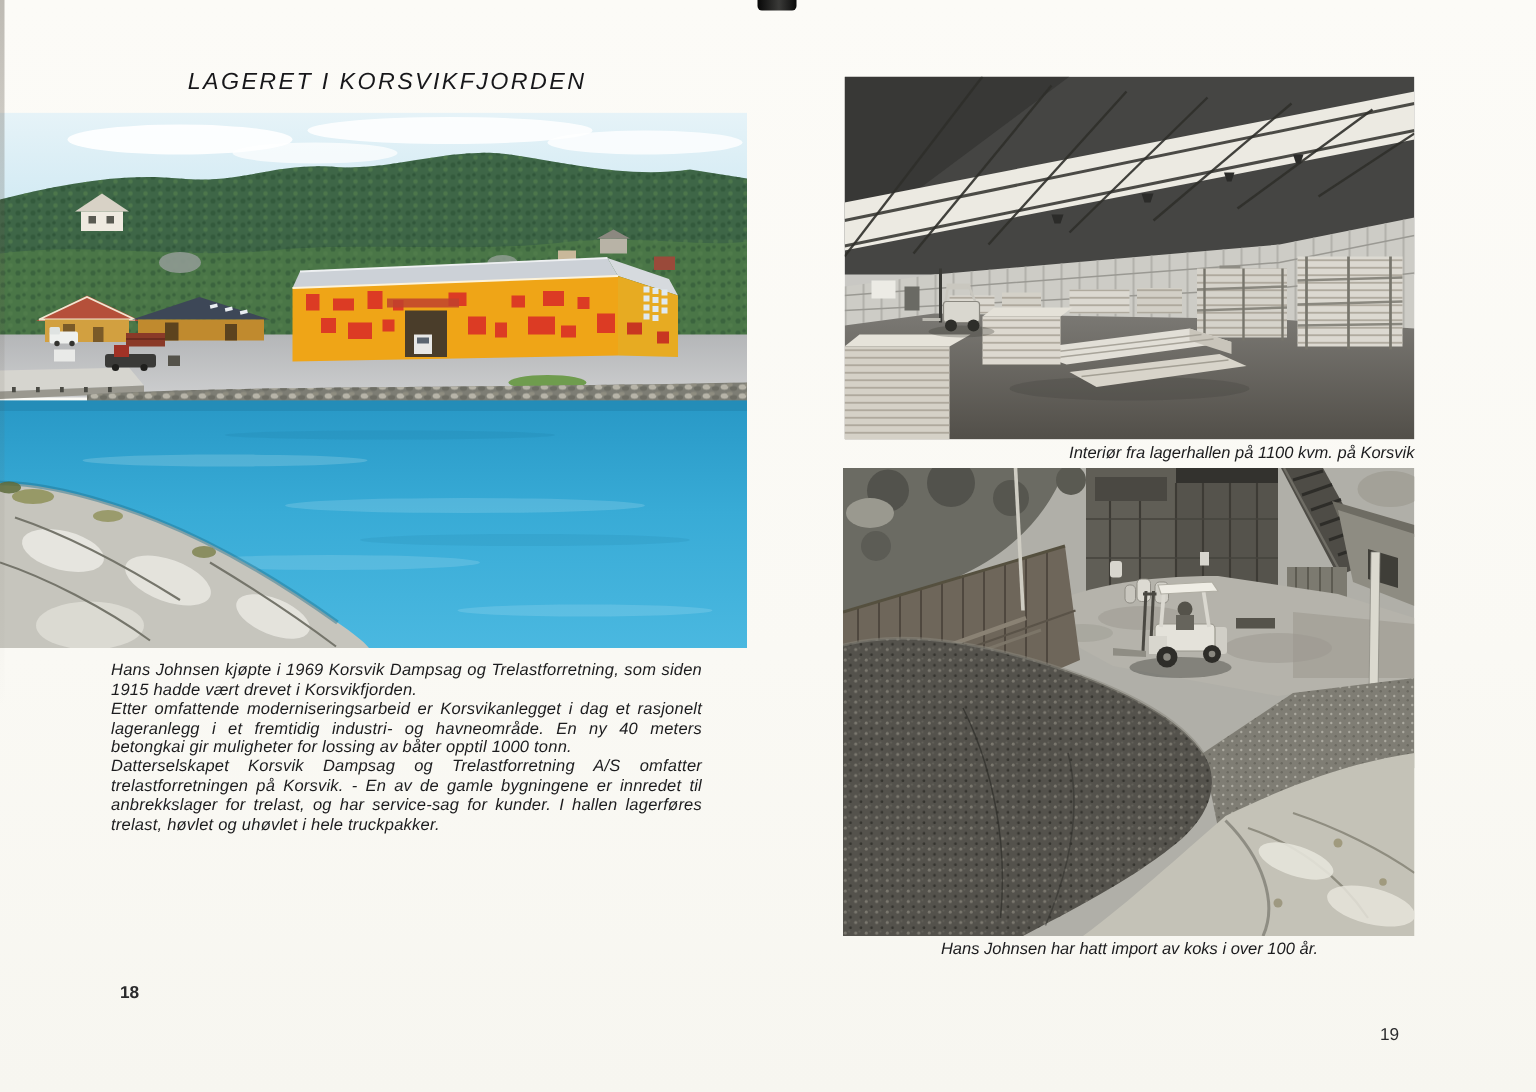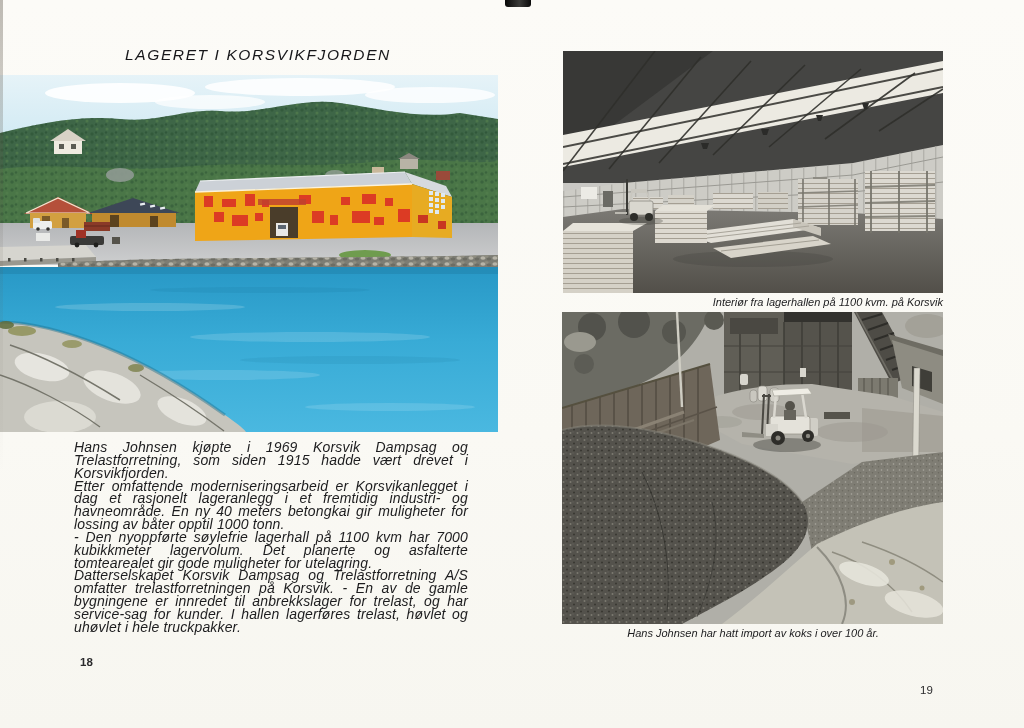--- a/index.html
+++ b/index.html
@@ -15,21 +15,21 @@
     text-align:center;font-style:italic;font-weight:normal;
     font-size:15.5px;letter-spacing:1.6px;color:#17171a;
   }
   .photo{position:absolute;overflow:hidden;}
   .photo svg{display:block;}
   .photo-harbor{left:0;top:75px;width:498px;height:357px;}
   .photo-interior{left:563px;top:51px;width:380px;height:242px;}
   .photo-cokeyard{left:562px;top:312px;width:381px;height:312px;}
   .bodytext{
     position:absolute;left:74px;top:441px;width:394px;
-    font-style:italic;font-size:14px;line-height:12.85px;
+    font-style:italic;font-size:11px;line-height:12.85px;
     text-align:justify;letter-spacing:0.15px;color:#1c1c1e;
   }
   .bodytext p{margin:0;}
   .caption{
     position:absolute;font-style:italic;font-size:11px;color:#1c1c1e;
     text-align:center;line-height:13.5px;
   }
   .caption-interior{left:563px;top:296px;width:380px;text-align:right;}
   .caption-cokeyard{left:520px;top:627px;width:466px;}
   .pagenum{position:absolute;font-size:11.5px;color:#2b2b2d;font-style:normal;}
@@ -242,21 +242,20 @@
         <ellipse cx="72" cy="269" rx="10" ry="4" fill="#8e9058" opacity="0.8"></ellipse>
         <ellipse cx="136" cy="293" rx="8" ry="4" fill="#7b7f4a" opacity="0.8"></ellipse>
         <ellipse cx="6" cy="250" rx="8" ry="4" fill="#5d6b3a" opacity="0.85"></ellipse>
       </g>
     </svg>
   </div>
 
   <div class="bodytext">
     <p>Hans Johnsen kjøpte i 1969 Korsvik Dampsag og Trelastforretning, som siden 1915 hadde vært drevet i Korsvikfjorden.</p>
     <p>Etter omfattende moderniseringsarbeid er Korsvikanlegget i dag et rasjonelt lageranlegg i et fremtidig industri- og havneområde. En ny 40 meters betongkai gir muligheter for lossing av båter opptil 1000 tonn.</p>
-    <p>- Den nyoppførte søylefrie lagerhall på 1100 kvm har 7000 kubikkmeter lagervolum. Det planerte og asfalterte tomtearealet gir gode muligheter for utelagring.</p>
     <p>Datterselskapet Korsvik Dampsag og Trelastforretning A/S omfatter trelastforretningen på Korsvik. - En av de gamle bygningene er innredet til anbrekkslager for trelast, og har service-sag for kunder. I hallen lagerføres trelast, høvlet og uhøvlet i hele truckpakker.</p>
   </div>
 
   <div class="pagenum pagenum-left">18</div>
 
   <div class="photo photo-interior">
     <svg width="380" height="242" viewBox="0 0 380 242" xmlns="http://www.w3.org/2000/svg">
       <defs>
         <linearGradient id="floorg" x1="0" y1="0" x2="0" y2="1">
           <stop offset="0" stop-color="#7b7974"></stop>

